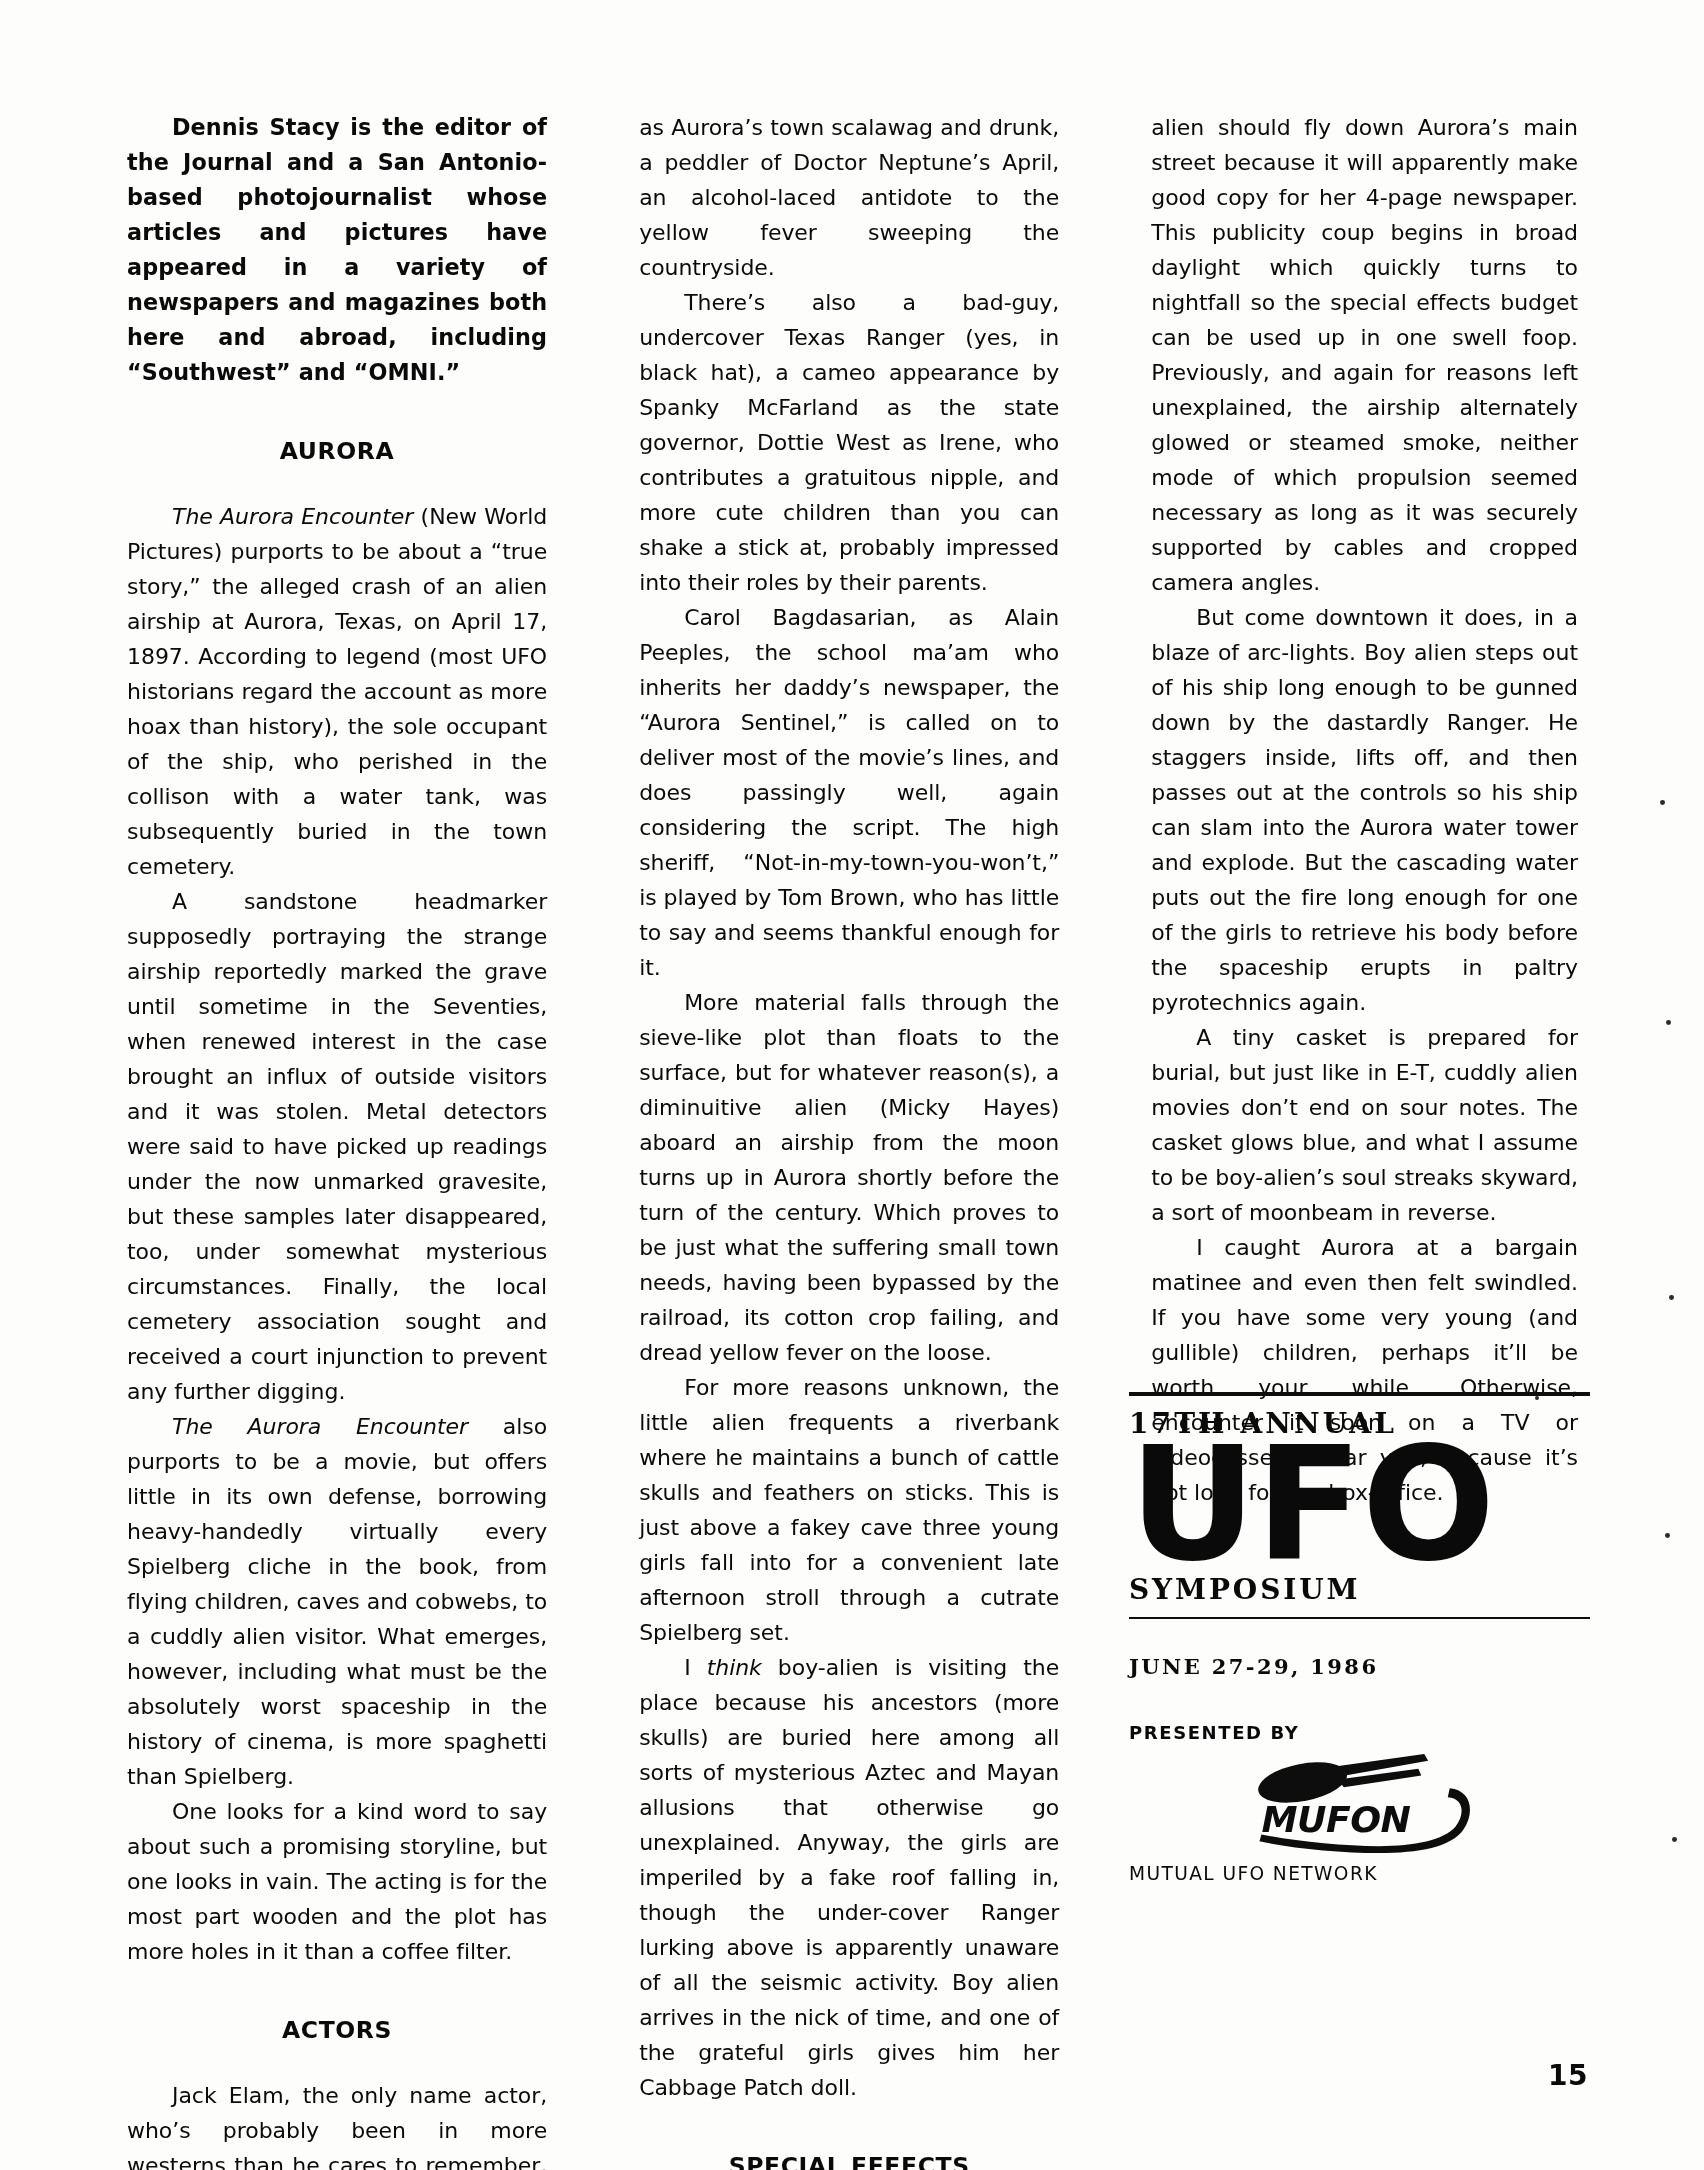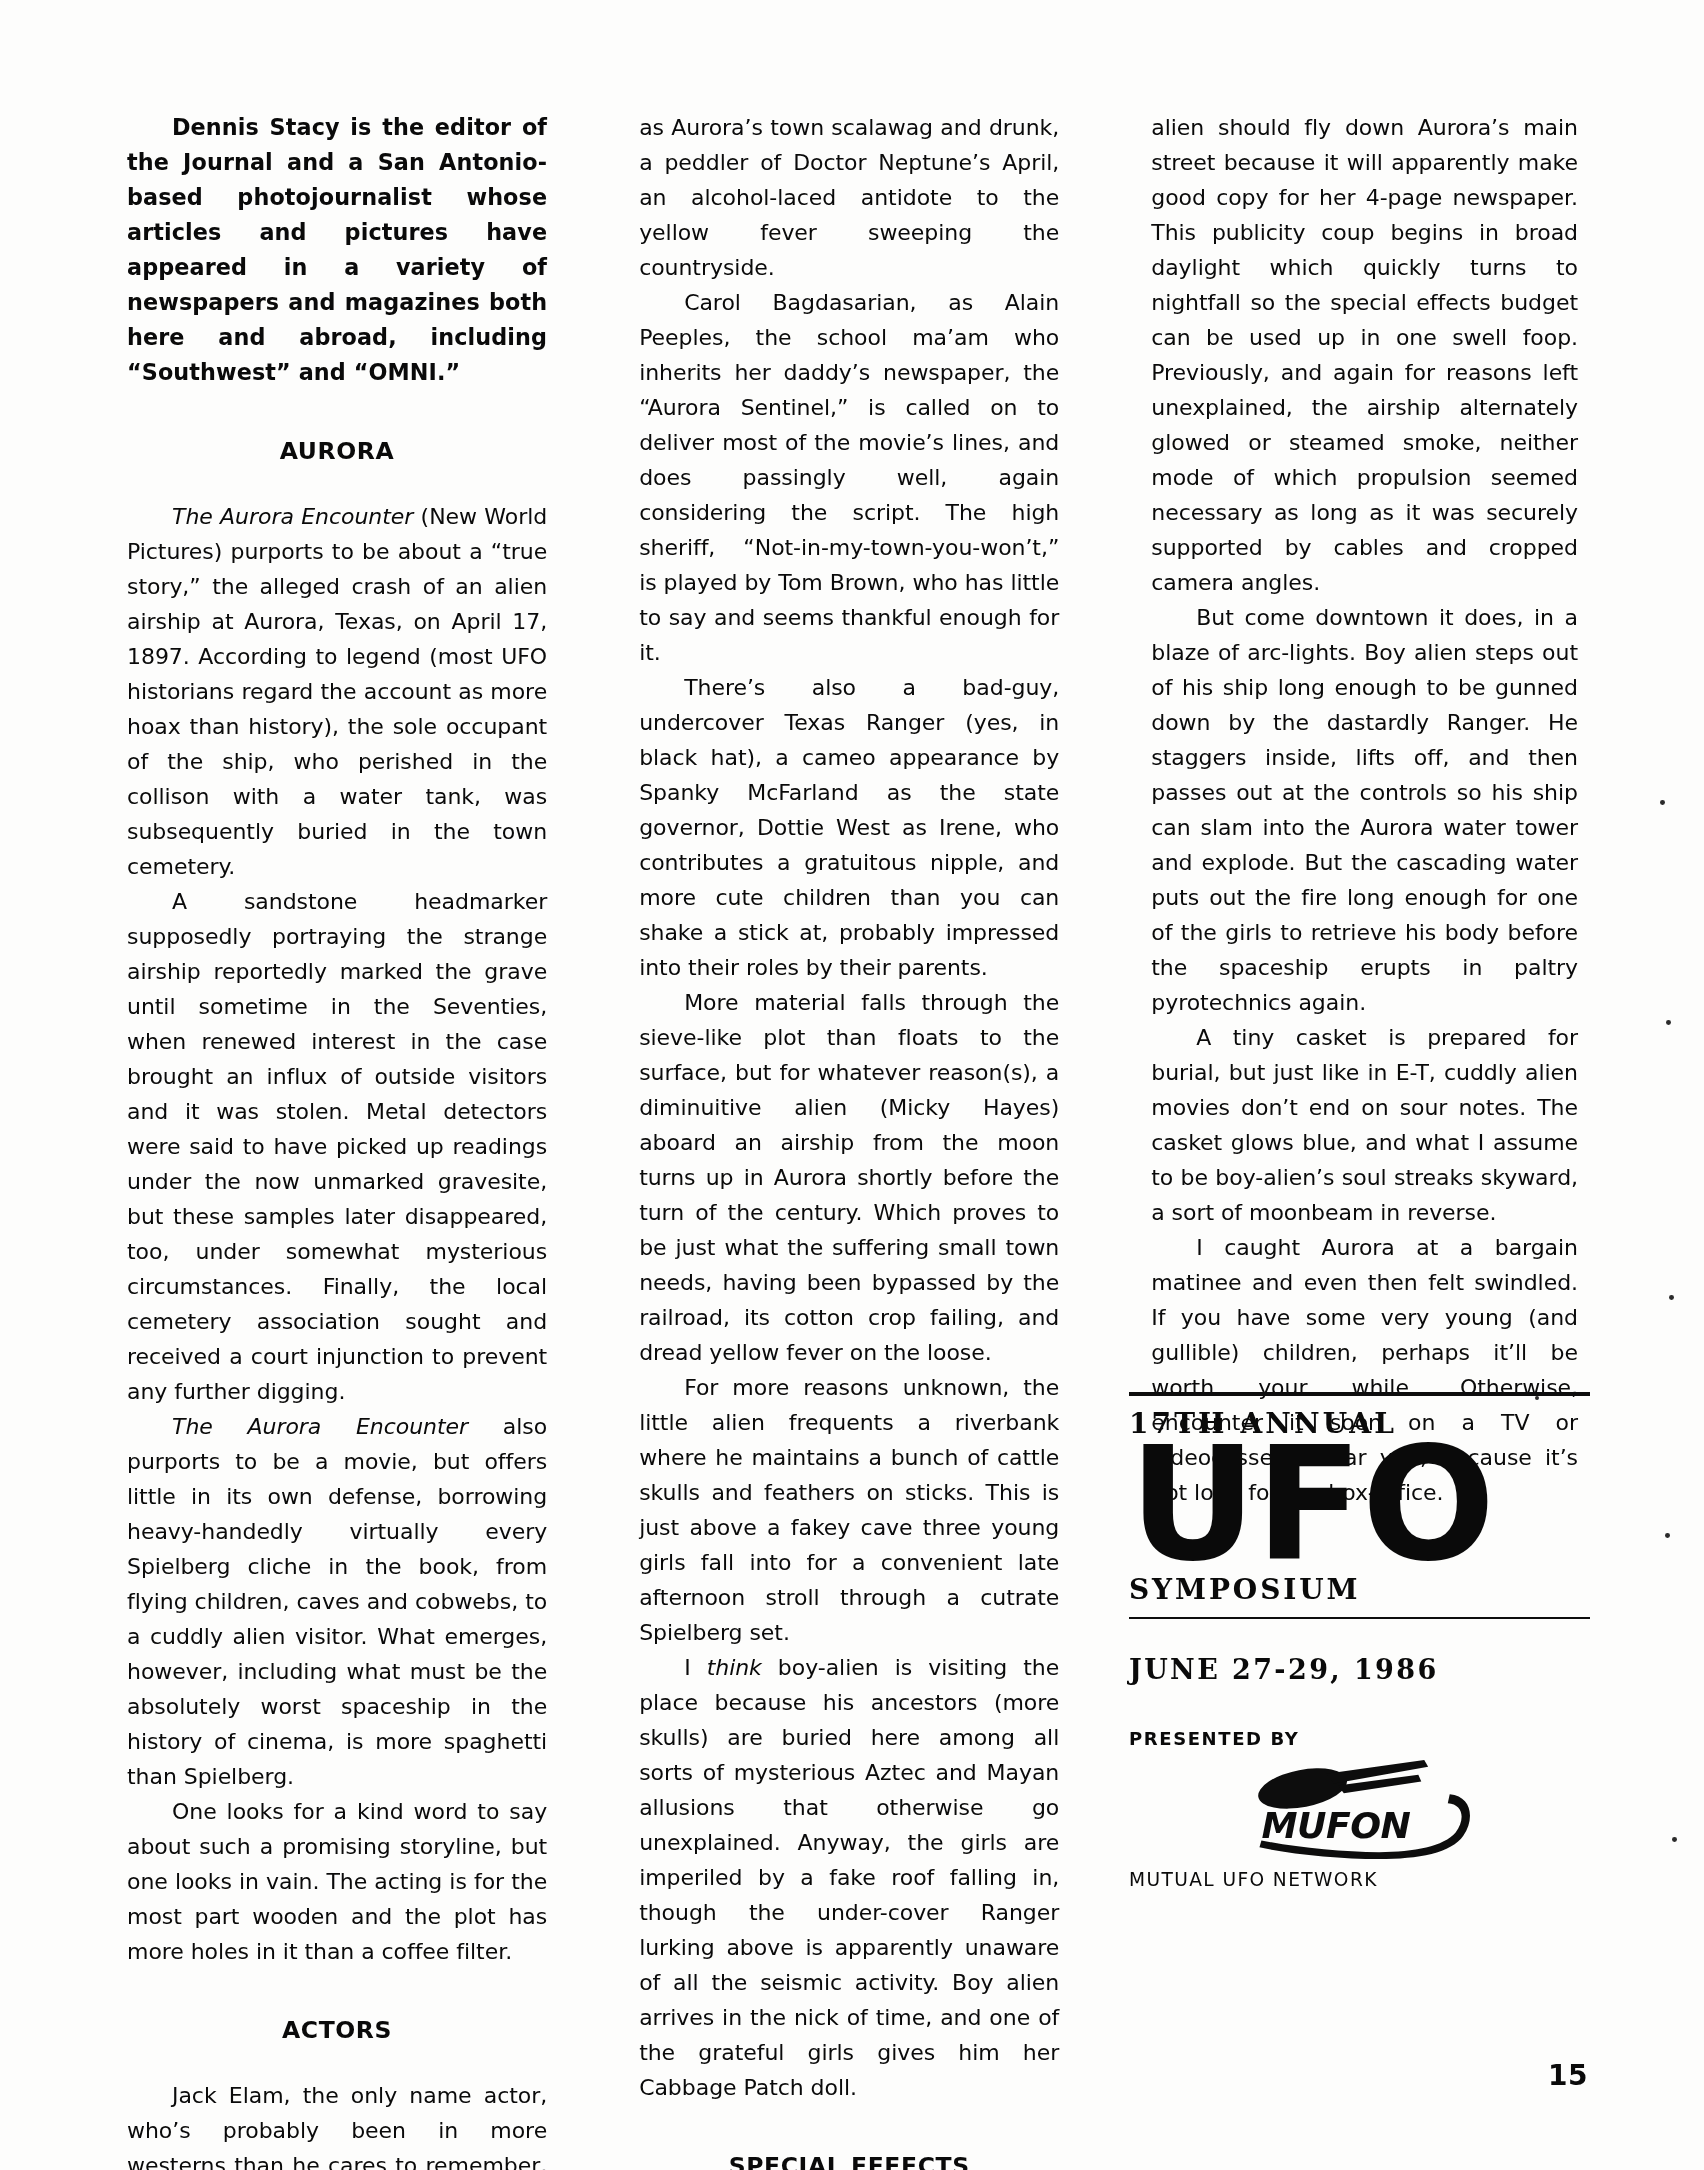--- a/index.html
+++ b/index.html
@@ -108,21 +108,21 @@
   .ad-symposium {
     font-weight: bold;
     font-size: 28px;
     letter-spacing: 2.9px;
     padding-bottom: 11px;
     padding-top: 1px;
     font-family: "DejaVu Serif", serif;
   }
   .ad-dates {
     font-weight: bold;
-    font-size: 27px;
+    font-size: 21px;
     letter-spacing: 2.4px;
     padding: 35px 0 43px 0;
     font-family: "DejaVu Serif", serif;
   }
   .ad-presented {
     font-weight: bold;
     font-size: 18px;
     letter-spacing: 1.6px;
     font-family: "DejaVu Sans", sans-serif;
     padding-bottom: 7.8px;
@@ -187,22 +187,22 @@
       <p>One looks for a kind word to say about such a promising storyline, but one looks in vain. The acting is for the most part wooden and the plot has more holes in it than a coffee filter.</p>
 
       <p class="sect-head">ACTORS</p>
 
       <p>Jack Elam, the only name actor, who’s probably been in more westerns than he cares to remember, turns in a credible performance, given the script,</p>
     </div>
 
     <div class="col">
 
       <p class="noindent">as Aurora’s town scalawag and drunk, a peddler of Doctor Neptune’s April, an alcohol-laced antidote to the yellow fever sweeping the countryside.</p>
+      <p>There’s also a bad-guy, undercover Texas Ranger (yes, in black hat), a cameo appearance by Spanky McFarland as the state governor, Dottie West as Irene, who contributes a gratuitous nipple, and more cute children than you can shake a stick at, probably impressed into their roles by their parents.</p>
       <p>Carol Bagdasarian, as Alain Peeples, the school ma’am who inherits her daddy’s newspaper, the “Aurora Sentinel,” is called on to deliver most of the movie’s lines, and does passingly well, again considering the script. The high sheriff, “Not-in-my-town-you-won’t,” is played by Tom Brown, who has little to say and seems thankful enough for it.</p>
-      <p>There’s also a bad-guy, undercover Texas Ranger (yes, in black hat), a cameo appearance by Spanky McFarland as the state governor, Dottie West as Irene, who contributes a gratuitous nipple, and more cute children than you can shake a stick at, probably impressed into their roles by their parents.</p>
       <p>More material falls through the sieve-like plot than floats to the surface, but for whatever reason(s), a diminuitive alien (Micky Hayes) aboard an airship from the moon turns up in Aurora shortly before the turn of the century. Which proves to be just what the suffering small town needs, having been bypassed by the railroad, its cotton crop failing, and dread yellow fever on the loose.</p>
       <p>For more reasons unknown, the little alien frequents a riverbank where he maintains a bunch of cattle skulls and feathers on sticks. This is just above a fakey cave three young girls fall into for a convenient late afternoon stroll through a cutrate Spielberg set.</p>
 
       <p><span>I </span><i class="ital">think</i><span> boy-alien is visiting the place because his ancestors (more skulls) are buried here among all sorts of mysterious Aztec and Mayan allusions that otherwise go unexplained. Anyway, the girls are imperiled by a fake roof falling in, though the under-cover Ranger lurking above is apparently unaware of all the seismic activity. Boy alien arrives in the nick of time, and one of the grateful girls gives him her Cabbage Patch doll.</span></p>
 
       <p class="sect-head">SPECIAL EFFECTS</p>
 
       <p>Moving right along, the school ma’am, who has built the first crude aeroplane in the meantime, decides the</p>
     </div>
 

